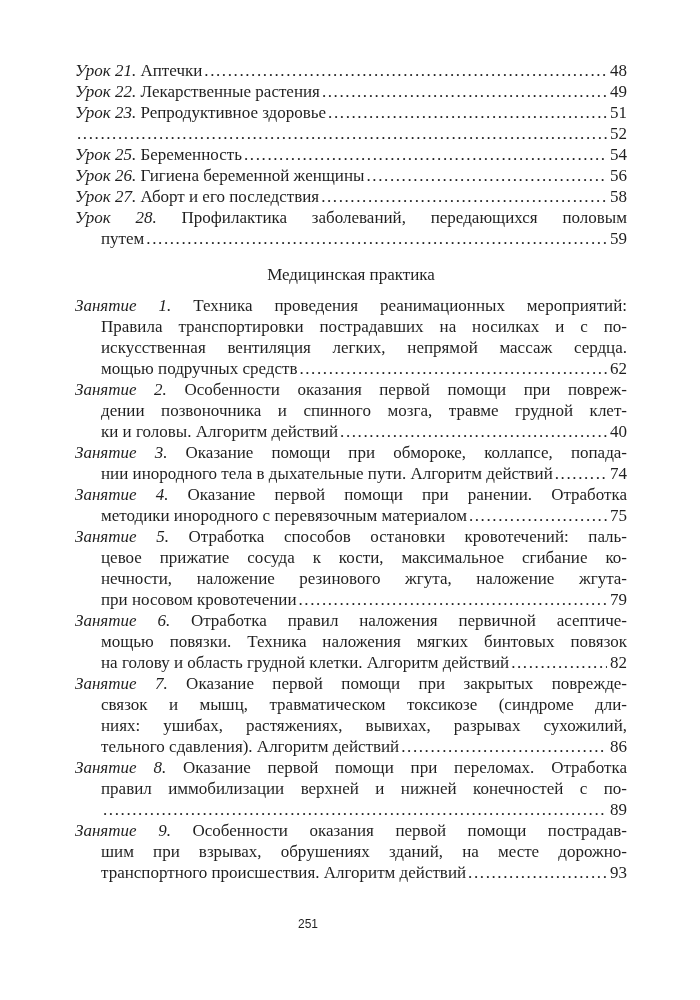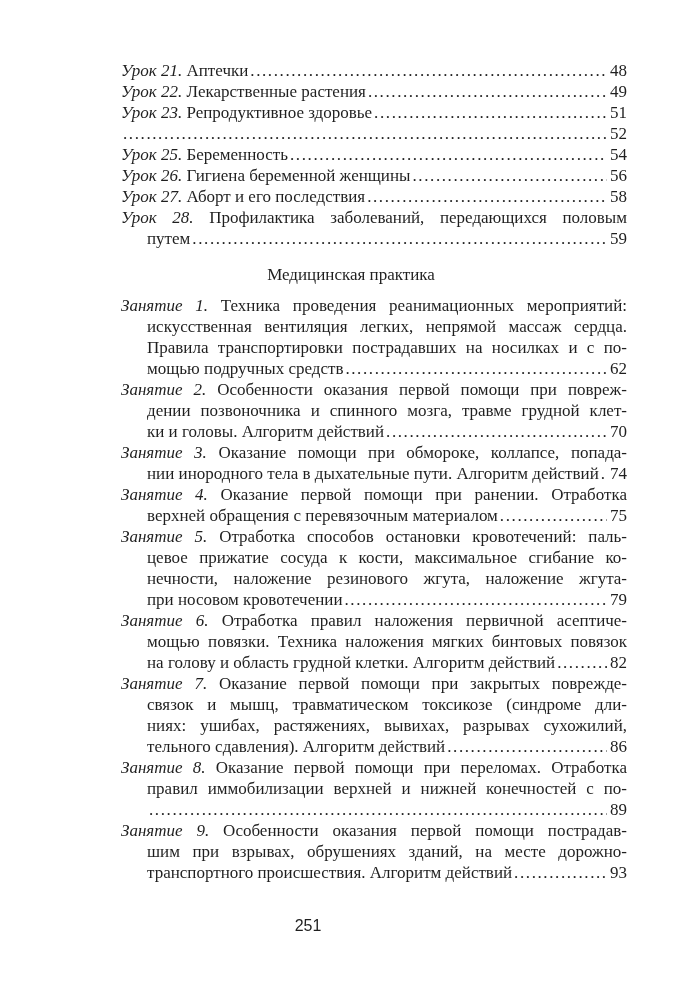--- a/index.html
+++ b/index.html
@@ -21,21 +21,20 @@
     top: 60px;
     width: 552px;
     font-size: 17px;
     line-height: 21px;
   }
   .toc-entry { margin: 0; }
   .toc-line {
     text-align: justify;
     text-align-last: justify;
     text-justify: inter-word;
-    margin-left: 46px;
   }
   .toc-line.leader {
     display: flex;
     align-items: baseline;
     text-align: left;
     text-align-last: left;
   }
   .toc-line.cont { padding-left: 26px; }
   .lbl { font-style: italic; }
   .txt { flex: 0 0 auto; white-space: nowrap; }
@@ -56,21 +55,21 @@
     line-height: 21px;
     font-family: Liberation Serif, serif;
   }
   .folio {
     position: absolute;
     top: 917px;
     left: 0;
     width: 616px;
     text-align: center;
     font-family: "Liberation Sans", sans-serif;
-    font-size: 16px;
+    font-size: 12px;
     color: #1f1f1f;
   }
 </style>
 </head>
 <body>
 
 <div class="content">
   <section id="section-lessons">
       <div class="toc-entry">
         <div class="toc-line leader">
@@ -126,49 +125,49 @@
           <span class="txt">путем</span>
           <span class="dots">........................................................................................................................................................................................................</span>
           <span class="pg">59</span>
         </div>
       </div>
     </section>
   <div class="section-header">Медицинская практика</div>
   <section id="section-practice">
       <div class="toc-entry">
         <div class="toc-line"><span class="txt"><span class="lbl">Занятие 1.</span> Техника проведения реанимационных мероприятий:</span></div>
+        <div class="toc-line cont"><span class="txt">Правила транспортировки пострадавших на носилках и с по-</span></div>
         <div class="toc-line cont"><span class="txt">искусственная вентиляция легких, непрямой массаж сердца.</span></div>
-        <div class="toc-line cont"><span class="txt">Правила транспортировки пострадавших на носилках и с по-</span></div>
         <div class="toc-line cont leader">
           <span class="txt">мощью подручных средств</span>
           <span class="dots">........................................................................................................................................................................................................</span>
           <span class="pg">62</span>
         </div>
       </div>
       <div class="toc-entry">
         <div class="toc-line"><span class="txt"><span class="lbl">Занятие 2.</span> Особенности оказания первой помощи при повреж-</span></div>
         <div class="toc-line cont"><span class="txt">дении позвоночника и спинного мозга, травме грудной клет-</span></div>
         <div class="toc-line cont leader">
           <span class="txt">ки и головы. Алгоритм действий</span>
           <span class="dots">........................................................................................................................................................................................................</span>
-          <span class="pg">70</span>
+          <span class="pg">40</span>
         </div>
       </div>
       <div class="toc-entry">
         <div class="toc-line"><span class="txt"><span class="lbl">Занятие 3.</span> Оказание помощи при обмороке, коллапсе, попада-</span></div>
         <div class="toc-line cont leader">
           <span class="txt">нии инородного тела в дыхательные пути. Алгоритм действий</span>
           <span class="dots">........................................................................................................................................................................................................</span>
           <span class="pg">74</span>
         </div>
       </div>
       <div class="toc-entry">
         <div class="toc-line"><span class="txt"><span class="lbl">Занятие 4.</span> Оказание первой помощи при ранении. Отработка</span></div>
         <div class="toc-line cont leader">
-          <span class="txt">верхней обращения с перевязочным материалом</span>
+          <span class="txt">методики инородного с перевязочным материалом</span>
           <span class="dots">........................................................................................................................................................................................................</span>
           <span class="pg">75</span>
         </div>
       </div>
       <div class="toc-entry">
         <div class="toc-line"><span class="txt"><span class="lbl">Занятие 5.</span> Отработка способов остановки кровотечений: паль-</span></div>
         <div class="toc-line cont"><span class="txt">цевое прижатие сосуда к кости, максимальное сгибание ко-</span></div>
         <div class="toc-line cont"><span class="txt">нечности, наложение резинового жгута, наложение жгута-</span></div>
         <div class="toc-line cont leader">
           <span class="txt">при носовом кровотечении</span>

